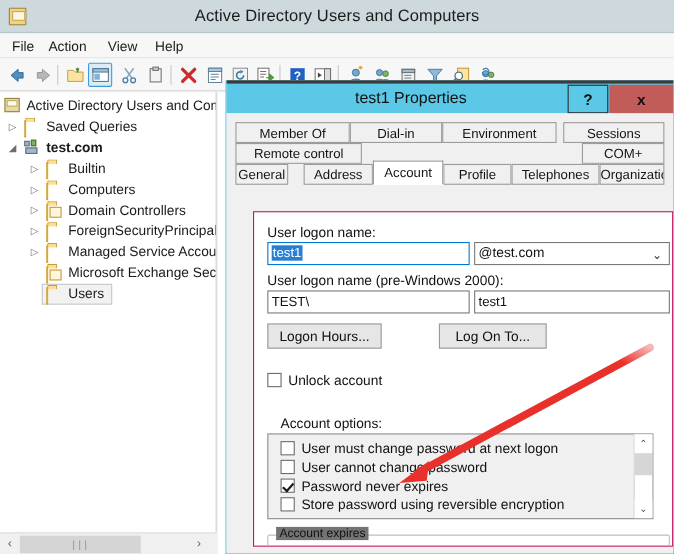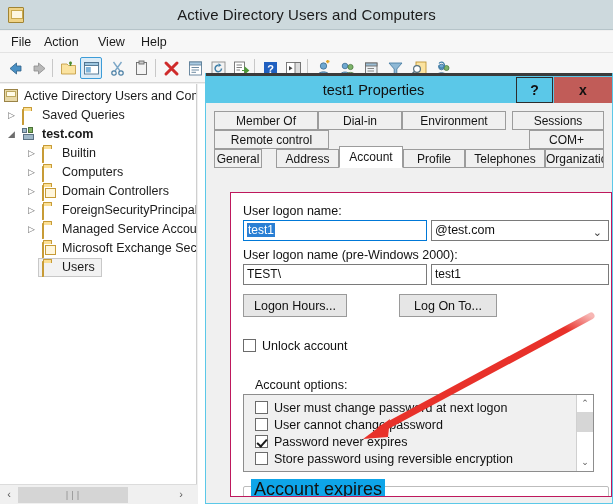--- a/index.html
+++ b/index.html
@@ -241,22 +241,22 @@
   }
   .vs-thumb {
     position: absolute; left: 0; width: 16px; height: 20px;
     background: #d6d6d6; cursor: default;
   }
 
   .groupbox {
     position: absolute; border: 1px solid #bdbdbd; border-radius: 2px;
   }
   .groupbox > .gb-title {
-    position: absolute; left: 7px; top: -8px; background: #0ea5e9;
-    padding: 0 3px; font-size: 18px; color: #111;
+    position: absolute; left: 7px; top: -8px; background: #737373;
+    padding: 0 3px; font-size: 11px; color: #111;
   }
 
   .arrow-annot {
     position: absolute; left: 0; top: 0; width: 613px; height: 504px;
     pointer-events: none;
   }
 </style>
 </head>
 <body>
 

